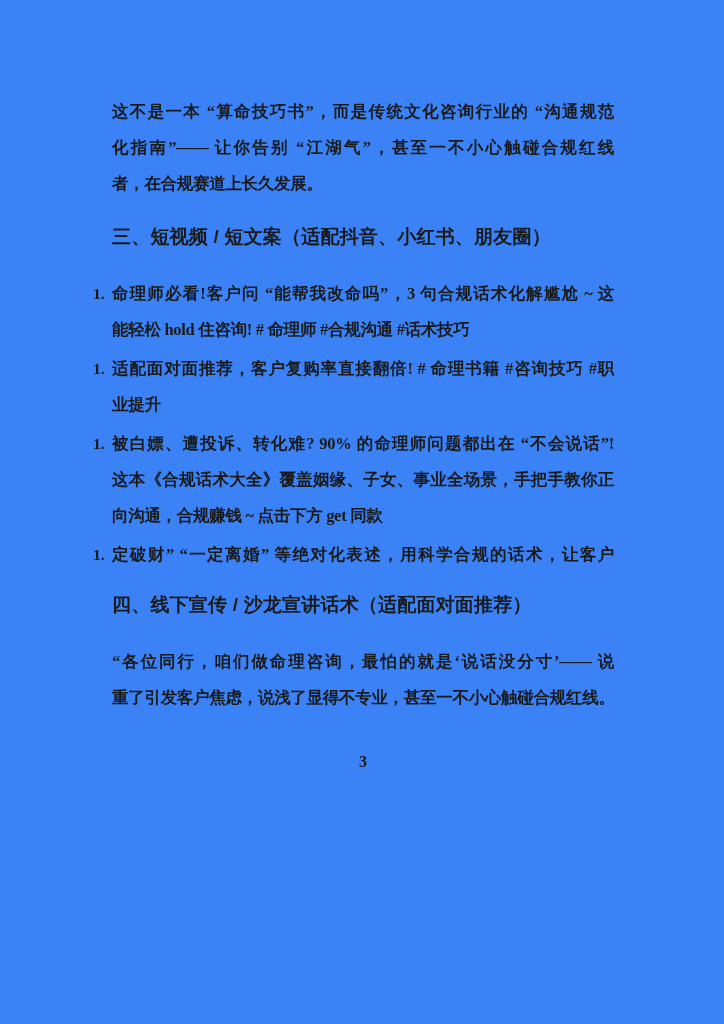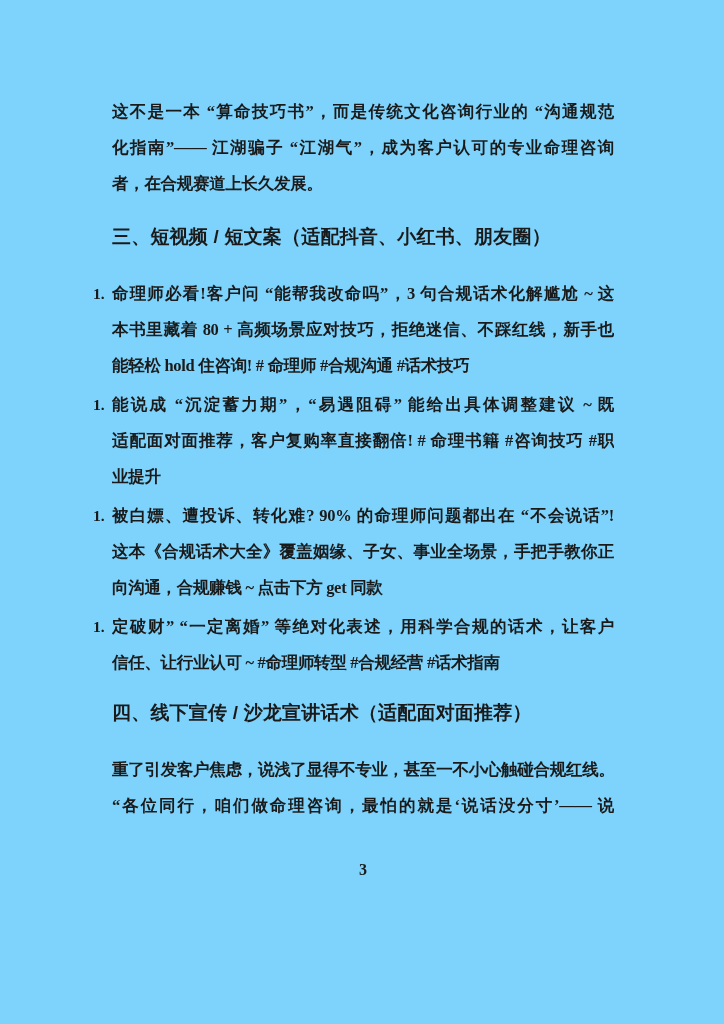--- a/index.html
+++ b/index.html
@@ -1,20 +1,20 @@
 <!DOCTYPE html>
 <html><head>
 <meta charset="utf-8">
 <style>
   html, body { margin: 0; padding: 0; background: #ffffff; }
   .page {
     position: relative;
     width: 724px;
     height: 1024px;
-    background: #7dd3fc;
+    background: #3b82f6;
     overflow: hidden;
     font-family: "Liberation Serif", "DejaVu Serif", serif;
     color: #1a1a1a;
   }
   .doc {
     position: absolute;
     left: 112px;
     top: 94px;
     width: 502px;
     font-size: 16.5px;
@@ -75,60 +75,57 @@
   }
 </style>
 </head>
 <body>
 
 <div class="page">
   <div class="doc">
 
     <div class="para">
       <div class="line just">这不是一本 “算命技巧书”，而是传统文化咨询行业的 “沟通规范</div>
-      <div class="line just">化指南”—— 江湖骗子 “江湖气”，成为客户认可的专业命理咨询</div>
+      <div class="line just">化指南”—— 让你告别 “江湖气”，甚至一不小心触碰合规红线</div>
       <div class="line end">者，在合规赛道上长久发展。</div>
     </div>
 
     <div class="heading">三、短视频 / 短文案（适配抖音、小红书、朋友圈）</div>
 
     <div class="list">
 
       <div class="li">
         <span class="num">1.</span>
         <div class="line just">命理师必看!客户问 “能帮我改命吗”，3 句合规话术化解尴尬 ~ 这</div>
-        <div class="line just">本书里藏着 80 + 高频场景应对技巧，拒绝迷信、不踩红线，新手也</div>
         <div class="line end">能轻松 hold 住咨询! # 命理师 #合规沟通 #话术技巧</div>
       </div>
 
       <div class="li">
         <span class="num">1.</span>
-        <div class="line just">能说成 “沉淀蓄力期”，“易遇阻碍” 能给出具体调整建议 ~ 既</div>
         <div class="line just">适配面对面推荐，客户复购率直接翻倍! # 命理书籍 #咨询技巧 #职</div>
         <div class="line end">业提升</div>
       </div>
 
       <div class="li">
         <span class="num">1.</span>
         <div class="line just">被白嫖、遭投诉、转化难? 90% 的命理师问题都出在 “不会说话”!</div>
         <div class="line just">这本《合规话术大全》覆盖姻缘、子女、事业全场景，手把手教你正</div>
         <div class="line end">向沟通，合规赚钱 ~ 点击下方 get 同款</div>
       </div>
 
       <div class="li">
         <span class="num">1.</span>
         <div class="line just">定破财” “一定离婚” 等绝对化表述，用科学合规的话术，让客户</div>
-        <div class="line end">信任、让行业认可 ~ #命理师转型 #合规经营 #话术指南</div>
       </div>
 
     </div>
 
     <div class="heading h2">四、线下宣传 / 沙龙宣讲话术（适配面对面推荐）</div>
 
     <div class="para last">
+      <div class="line just">“各位同行，咱们做命理咨询，最怕的就是‘说话没分寸’—— 说</div>
       <div class="line just tight">重了引发客户焦虑，说浅了显得不专业，甚至一不小心触碰合规红线。</div>
-      <div class="line just">“各位同行，咱们做命理咨询，最怕的就是‘说话没分寸’—— 说</div>
     </div>
 
     <div class="page-number">3</div>
 
   </div>
 </div>
 
 </body></html>

